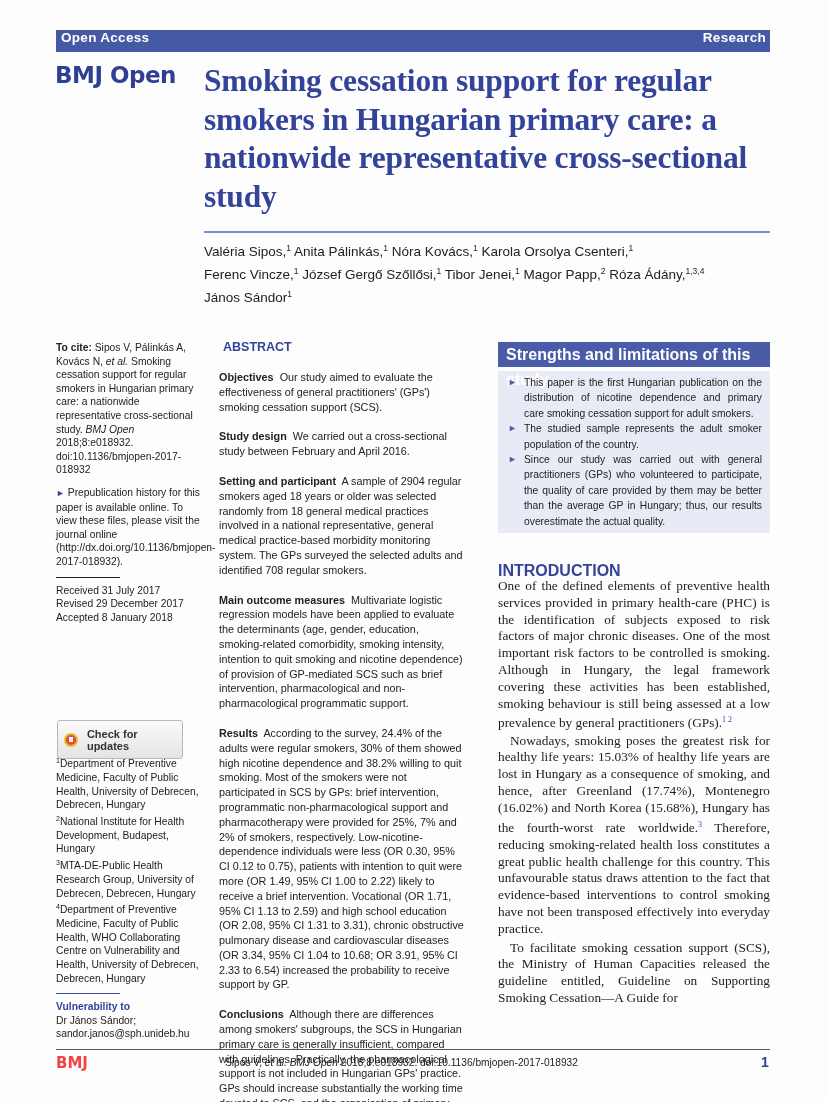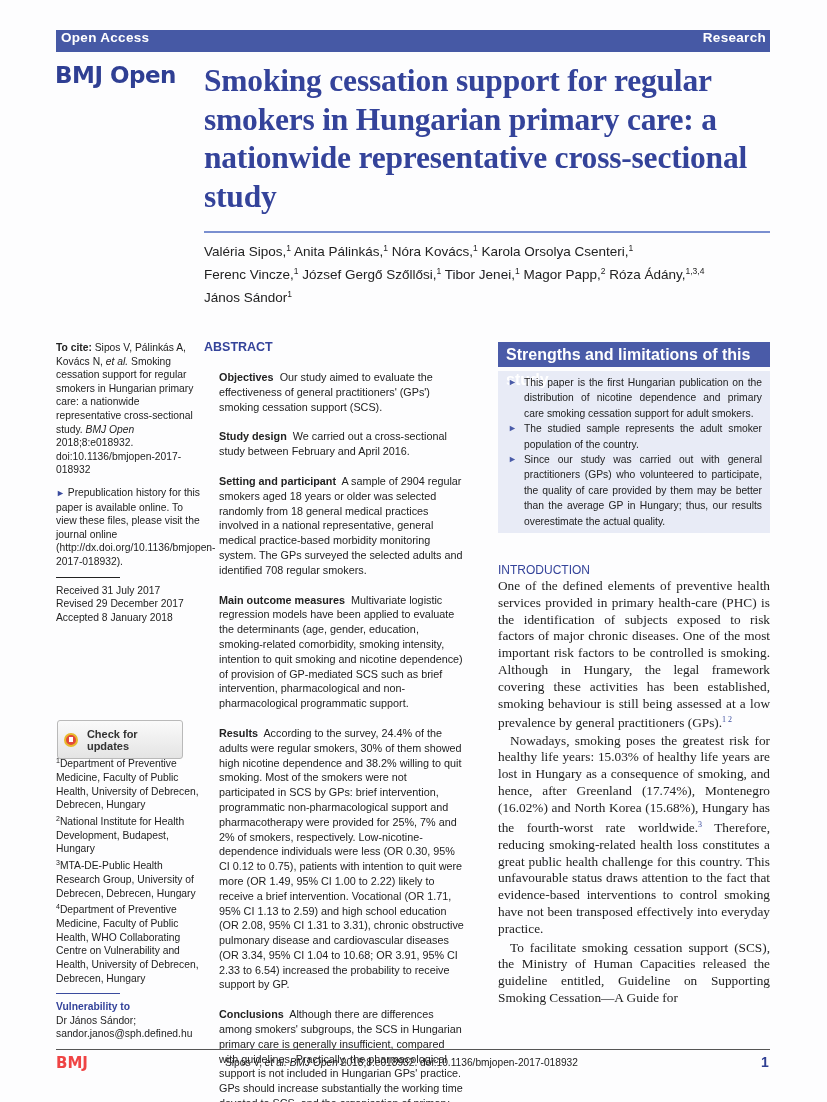--- a/index.html
+++ b/index.html
@@ -39,39 +39,39 @@
     display: flex; align-items: center; font-size: 11px; font-weight: bold; color: #333; padding-left: 6px;
   }
   .cfu .badge {
     width: 14px; height: 14px; border-radius: 50%; border: 2px solid #e8b92c; box-sizing: border-box;
     background: #e2493b; margin-right: 9px; position: relative;
   }
   .cfu .badge::after { content: ""; position: absolute; left: 3px; top: 2px; width: 4px; height: 5px; background: #fff; }
   .corr-h { color: #34439a; font-weight: bold; }
 
   .abstract { position: absolute; left: 204px; top: 340px; width: 276px; font-size: 10.8px; line-height: 14.8px; color: #222; }
-  .abstract .h { color: #34439a; font-weight: bold; font-size: 12.5px; line-height: 15px; }
+  .abstract .h { color: #34439a; font-weight: bold; font-size: 12.5px; line-height: 15px; margin-left: 19px; }
   .abstract b { font-weight: bold; }
   .abstract p { margin: 15px; }
   .abstract .rule { width: 148px; height: 1px; background: #222; margin-top: 6px; }
 
   .box { position: absolute; left: 498px; top: 342px; width: 272px; }
   .box .bh {
     background: #4a5ba8; color: #fff; font-weight: bold; font-size: 16px; height: 25px; line-height: 25px;
     padding-left: 8px;
   }
   .box .bb {
     margin-top: 4px; background: #e8ebf6; padding: 4px 8px 4px 10px; font-size: 10.3px; line-height: 15.4px;
     text-align: justify;
   }
   .box .bb .it { display: flex; }
   .box .bb .tri { color: #4a5ba8; width: 16px; flex: none; font-size: 9px; }
 
   .intro { position: absolute; left: 498px; top: 563px; width: 272px; }
-  .intro .h { color: #34439a; font-weight: normal; font-size: 12px; line-height: 15px; }
+  .intro .h { color: #34439a; font-weight: bold; font-size: 16px; line-height: 15px; }
   .intro p {
     margin: 0; font-family: "Liberation Serif", serif; font-size: 13.3px; line-height: 16.8px;
     text-align: justify; color: #222;
   }
   .intro p.ind { text-indent: 12px; }
   .intro sup { color: #3a4b9e; font-size: 8px; }
 
   .footer-rule { position: absolute; left: 56px; top: 1049px; width: 714px; height: 1px; background: #555; }
   .footer-logo { position: absolute; left: 56px; top: 1054px; font-weight: bold; font-size: 15px; color: #ef4444; font-family: "DejaVu Sans", sans-serif; }
   .footer-cite { position: absolute; left: 225px; top: 1057px; font-size: 10.2px; color: #222; }
@@ -126,21 +126,21 @@
 </div>
 
 <div class="side" style="top:754px;">
   <div><sup style="font-size:7px">1</sup><span>Department of Preventive Medicine, Faculty of Public Health, University of Debrecen, Debrecen, Hungary</span></div>
   <div><sup style="font-size:7px">2</sup><span>National Institute for Health Development, Budapest, Hungary</span></div>
   <div><sup style="font-size:7px">3</sup><span>MTA-DE-Public Health Research Group, University of Debrecen, Debrecen, Hungary</span></div>
   <div><sup style="font-size:7px">4</sup><span>Department of Preventive Medicine, Faculty of Public Health, WHO Collaborating Centre on Vulnerability and Health, University of Debrecen, Debrecen, Hungary</span></div>
   <div class="rule blue"></div>
   <div class="corr-h">Vulnerability to</div>
   <div>Dr János Sándor;</div>
-  <div>sandor.janos@sph.defined.hu</div>
+  <div>sandor.janos@sph.unideb.hu</div>
 </div>
 
 <div class="abstract">
   <div class="h">ABSTRACT</div>
   <p><b>Objectives</b>&nbsp; <span>Our study aimed to evaluate the effectiveness of general practitioners' (GPs') smoking cessation support (SCS).</span></p>
   <p><b>Study design</b>&nbsp; <span>We carried out a cross-sectional study between February and April 2016.</span></p>
   <p><b>Setting and participant</b>&nbsp; <span>A sample of 2904 regular smokers aged 18 years or older was selected randomly from 18 general medical practices involved in a national representative, general medical practice-based morbidity monitoring system. The GPs surveyed the selected adults and identified 708 regular smokers.</span></p>
   <p><b>Main outcome measures</b>&nbsp; <span>Multivariate logistic regression models have been applied to evaluate the determinants (age, gender, education, smoking-related comorbidity, smoking intensity, intention to quit smoking and nicotine dependence) of provision of GP-mediated SCS such as brief intervention, pharmacological and non-pharmacological programmatic support.</span></p>
   <p><b>Results</b>&nbsp; <span>According to the survey, 24.4% of the adults were regular smokers, 30% of them showed high nicotine dependence and 38.2% willing to quit smoking. Most of the smokers were not participated in SCS by GPs: brief intervention, programmatic non-pharmacological support and pharmacotherapy were provided for 25%, 7% and 2% of smokers, respectively. Low-nicotine-dependence individuals were less (OR 0.30, 95% CI 0.12 to 0.75), patients with intention to quit were more (OR 1.49, 95% CI 1.00 to 2.22) likely to receive a brief intervention. Vocational (OR 1.71, 95% CI 1.13 to 2.59) and high school education (OR 2.08, 95% CI 1.31 to 3.31), chronic obstructive pulmonary disease and cardiovascular diseases (OR 3.34, 95% CI 1.04 to 10.68; OR 3.91, 95% CI 2.33 to 6.54) increased the probability to receive support by GP.</span></p>
   <p><b>Conclusions</b>&nbsp; <span>Although there are differences among smokers' subgroups, the SCS in Hungarian primary care is generally insufficient, compared with guidelines. Practically, the pharmacological support is not included in Hungarian GPs' practice. GPs should increase substantially the working time devoted to SCS, and the organisation of primary healthcare should support GPs in improving SCS services.</span></p>

